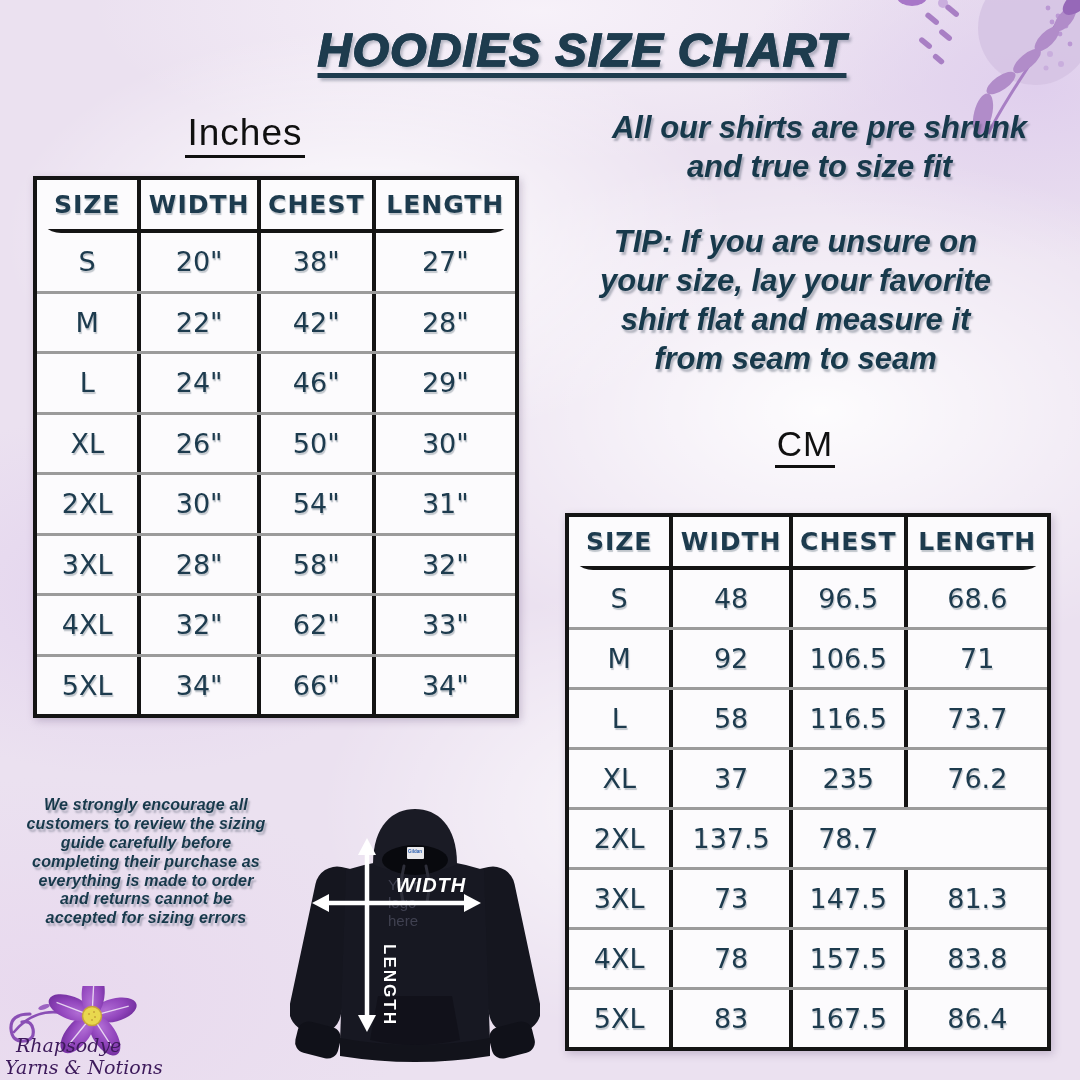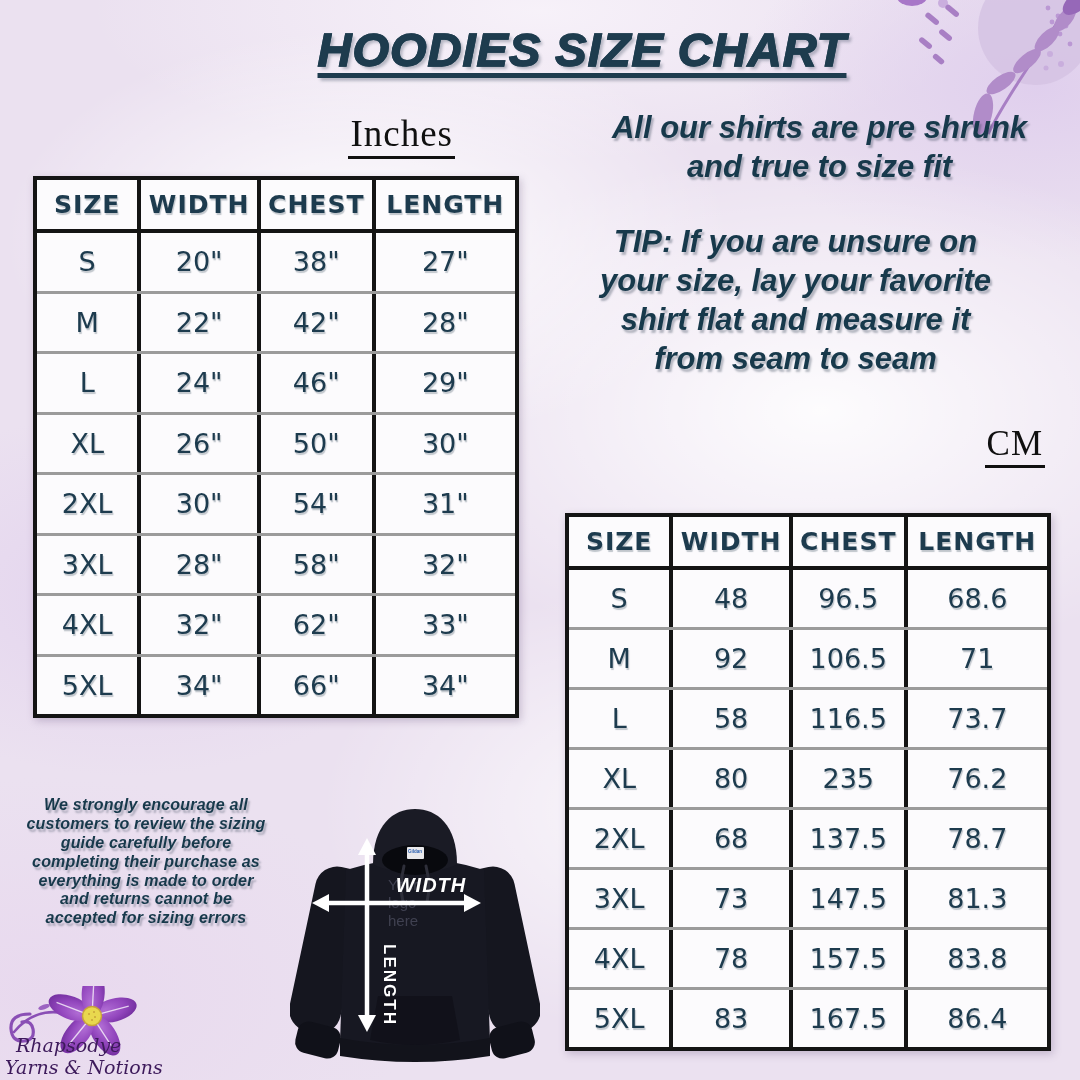--- a/index.html
+++ b/index.html
@@ -20,36 +20,36 @@
   
   .main-title{
     left:82px; top:22px; width:1000px; text-align:center;
     font-family:"Liberation Sans",sans-serif;
     font-weight:700; font-style:italic; font-size:47px; letter-spacing:1px;
     color:#1e3c4e; -webkit-text-stroke:1.3px #1e3c4e;
     text-decoration:underline; text-decoration-thickness:5px; text-underline-offset:7px;
     text-shadow:3px 3px 3px rgba(40,55,75,.30);
   }
   .section-heading{
-    text-align:right; color:#101010; font-size:37px; letter-spacing:1px;
-    font-family:Liberation Serif, serif;
+    text-align:center; color:#101010; font-size:37px; letter-spacing:1px;
+    font-family:Liberation Sans, sans-serif;
   }
   .section-heading span{border-bottom:3px solid #101010; padding:0 2px 2px 2px;}
   .heading-inches{left:35px; top:112px; width:420px;}
   .heading-cm{left:565px; top:424px; width:480px; font-size:35px;}
   
   .size-table{
     display:flex; flex-direction:column;
     border:4px solid #141414; background:#fcfbfd;
     box-shadow:2px 3px 8px rgba(90,70,110,.28);
   }
   .inches-table{left:33px; top:176px; width:478px; height:534px;}
   .cm-table{left:565px; top:513px; width:478px; height:530px;}
   .trow{display:grid; grid-template-columns:21% 25% 24% 30%; flex:1 1 auto;}
-  .trow.thead{flex:0 0 49px; border-bottom:4px solid #141414;}
+  .trow.thead{flex:0 0 49px; border-bottom:4px solid #141414;border-radius:24px;}
   .size-table .trow:nth-child(n+3){border-top:3px solid #9b9b9b;}
   .tcell{
     display:flex; align-items:center; justify-content:center;
     color:#1d3b4e; font-size:27px; background:#fcfbfd;
     text-shadow:1px 1.5px 1px rgba(40,60,80,.28);
   }
   .tcell.c1,.tcell.c2,.tcell.c3{border-left:4px solid #141414;}
   .tcell.hcell{font-size:25px; font-weight:700; letter-spacing:1px;}
   
   .note{
@@ -199,27 +199,26 @@
         <div class="tcell c3">71</div>
       </div>
       <div class="trow">
         <div class="tcell c0">L</div>
         <div class="tcell c1">58</div>
         <div class="tcell c2">116.5</div>
         <div class="tcell c3">73.7</div>
       </div>
       <div class="trow">
         <div class="tcell c0">XL</div>
-        <div class="tcell c1">80</div>
+        <div class="tcell c1">37</div>
         <div class="tcell c2">235</div>
         <div class="tcell c3">76.2</div>
       </div>
       <div class="trow">
         <div class="tcell c0">2XL</div>
-        <div class="tcell c1">68</div>
         <div class="tcell c2">137.5</div>
         <div class="tcell c3">78.7</div>
       </div>
       <div class="trow">
         <div class="tcell c0">3XL</div>
         <div class="tcell c1">73</div>
         <div class="tcell c2">147.5</div>
         <div class="tcell c3">81.3</div>
       </div>
       <div class="trow">

